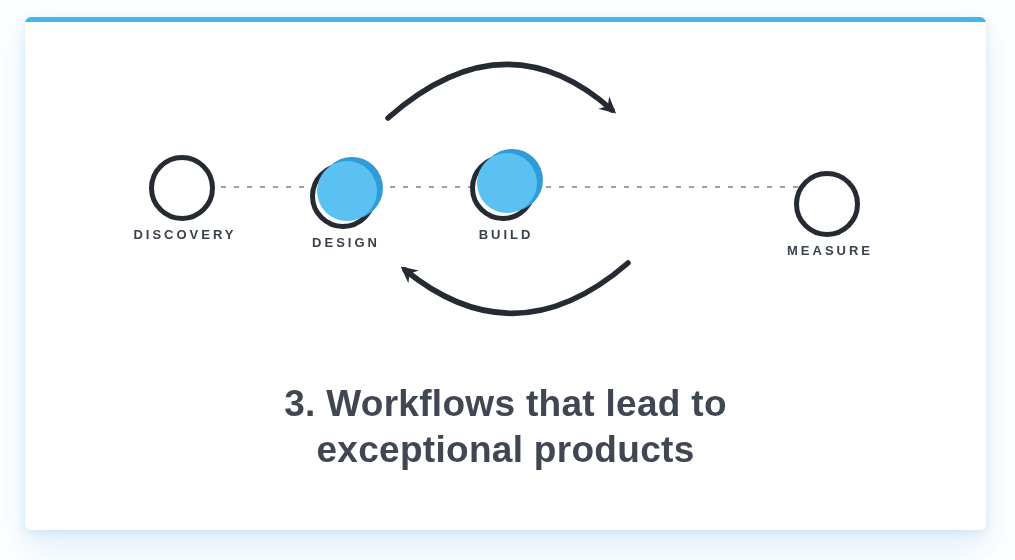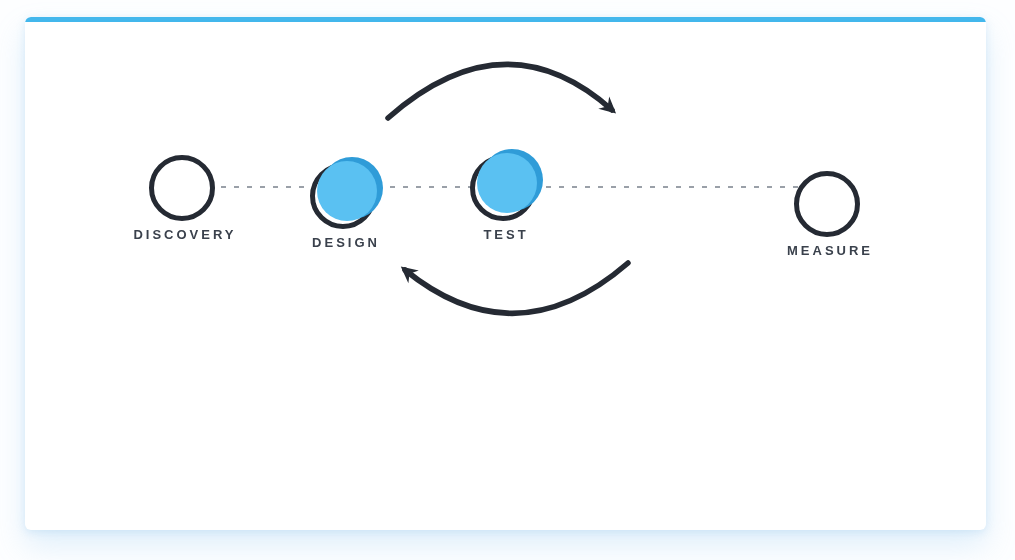--- a/index.html
+++ b/index.html
@@ -133,29 +133,31 @@
         </div>
         <div class="label">DESIGN</div>
       </div>
 
       <div class="node active" style="left:443px; top:132px">
         <div class="circle">
           <div class="ring"></div>
           <div class="fill-dark"></div>
           <div class="fill-light"></div>
         </div>
-        <div class="label">TEST</div>
+        <div class="label">BUILD</div>
       </div>
 
 
       <div class="node" style="left:767px; top:148px">
         <div class="circle">
           <div class="ring"></div>
 
         </div>
         <div class="label">MEASURE</div>
       </div>
     </div>
 
     <div class="caption">
+      <div>3. Workflows that lead to</div>
+      <div>exceptional products</div>
     </div>
   </div>
 </div>
 
 </body></html>

